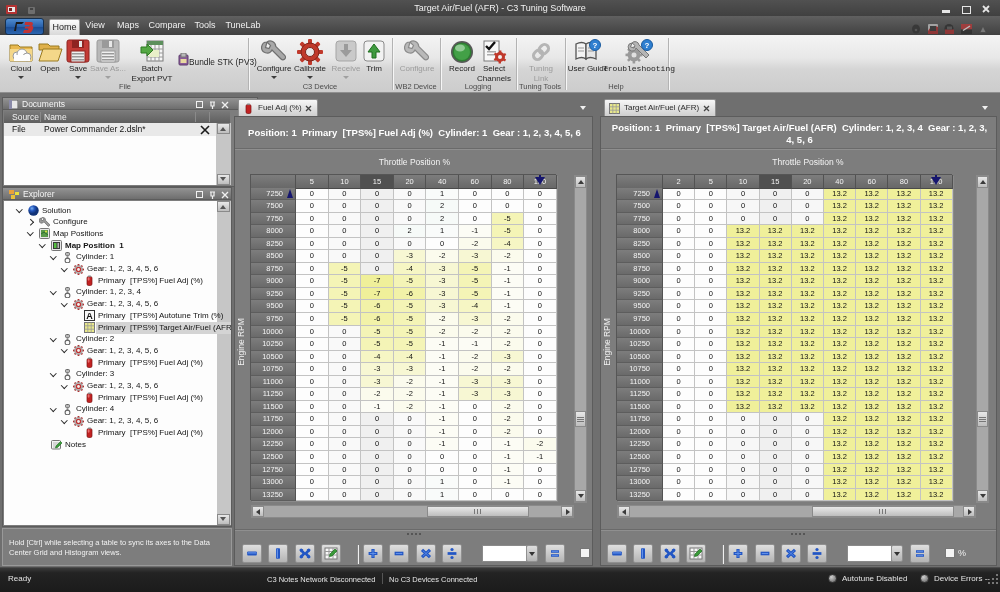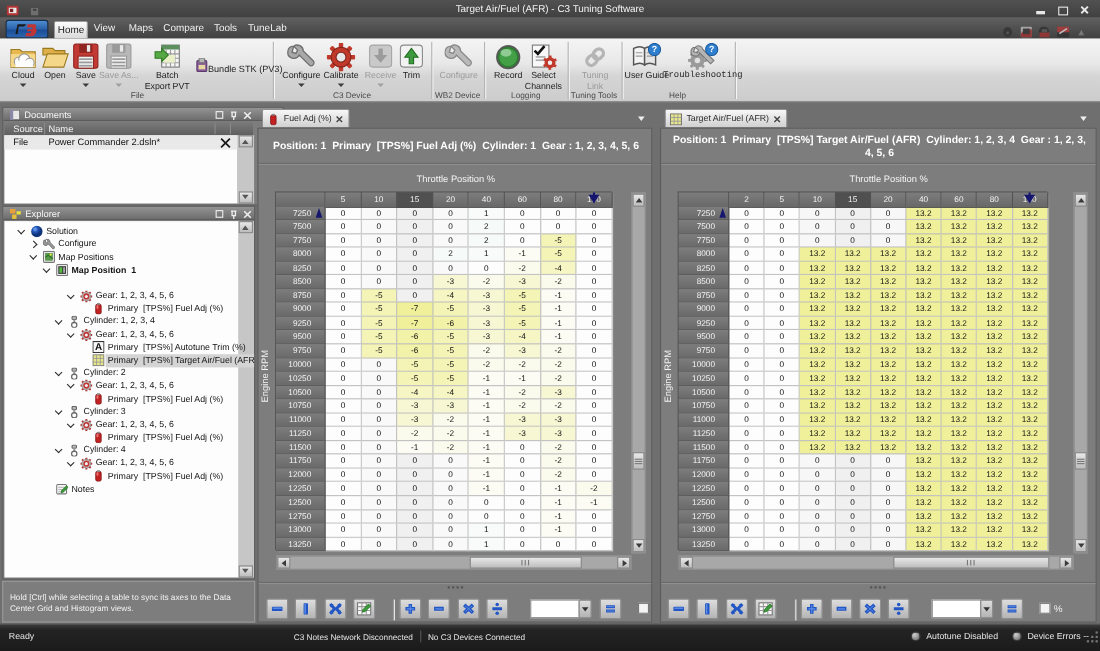--- a/index.html
+++ b/index.html
@@ -380,20 +380,31 @@
         <div style="position:absolute;left:47px;top:0.5px;">
           <svg class="ticon">
             <rect x="0.5" y="0.5" width="10" height="10" rx="1" fill="#e8e8e8" stroke="#777"></rect>
             <rect x="2" y="2" width="7" height="7" fill="#3a3a3a"></rect>
             <rect x="3" y="3" width="2.5" height="5" fill="#55c040"></rect>
             <rect x="6.5" y="3" width="1.5" height="5" fill="#b8b8b8"></rect>
           </svg>
         </div>
         <span style="position:absolute;left:61px;font-weight:bold;">Map Position&nbsp; 1</span>
       </div>
+      <div class="trow" style="left:0;top:50.3px;width:213px;">
+        <div class="chev d" style="left:47px;top:2.5px;"></div>
+        <div style="position:absolute;left:58px;top:0.5px;">
+          <svg class="ticon">
+            <rect x="3.5" y="0.5" width="4" height="3" rx="1" fill="#b8b8b8" stroke="#666"></rect>
+            <rect x="4.6" y="3.5" width="1.8" height="3.5" fill="#999"></rect>
+            <circle cx="5.5" cy="8.5" r="2.4" fill="none" stroke="#666" stroke-width="1.1"></circle>
+          </svg>
+        </div>
+        <span style="position:absolute;left:72px;">Cylinder: 1</span>
+      </div>
       <div class="trow" style="left:0;top:62.0px;width:213px;">
         <div class="chev d" style="left:58px;top:2.5px;"></div>
         <div style="position:absolute;left:69px;top:0.5px;">
           <svg class="ticon">
             <rect x="4.6" y="0" width="1.8" height="2.2" fill="#b03030" transform="rotate(0 5.5 5.5)"></rect>
             <rect x="4.6" y="0" width="1.8" height="2.2" fill="#b03030" transform="rotate(45 5.5 5.5)"></rect>
             <rect x="4.6" y="0" width="1.8" height="2.2" fill="#b03030" transform="rotate(90 5.5 5.5)"></rect>
             <rect x="4.6" y="0" width="1.8" height="2.2" fill="#b03030" transform="rotate(135 5.5 5.5)"></rect>
             <rect x="4.6" y="0" width="1.8" height="2.2" fill="#b03030" transform="rotate(180 5.5 5.5)"></rect>
             <rect x="4.6" y="0" width="1.8" height="2.2" fill="#b03030" transform="rotate(225 5.5 5.5)"></rect>

